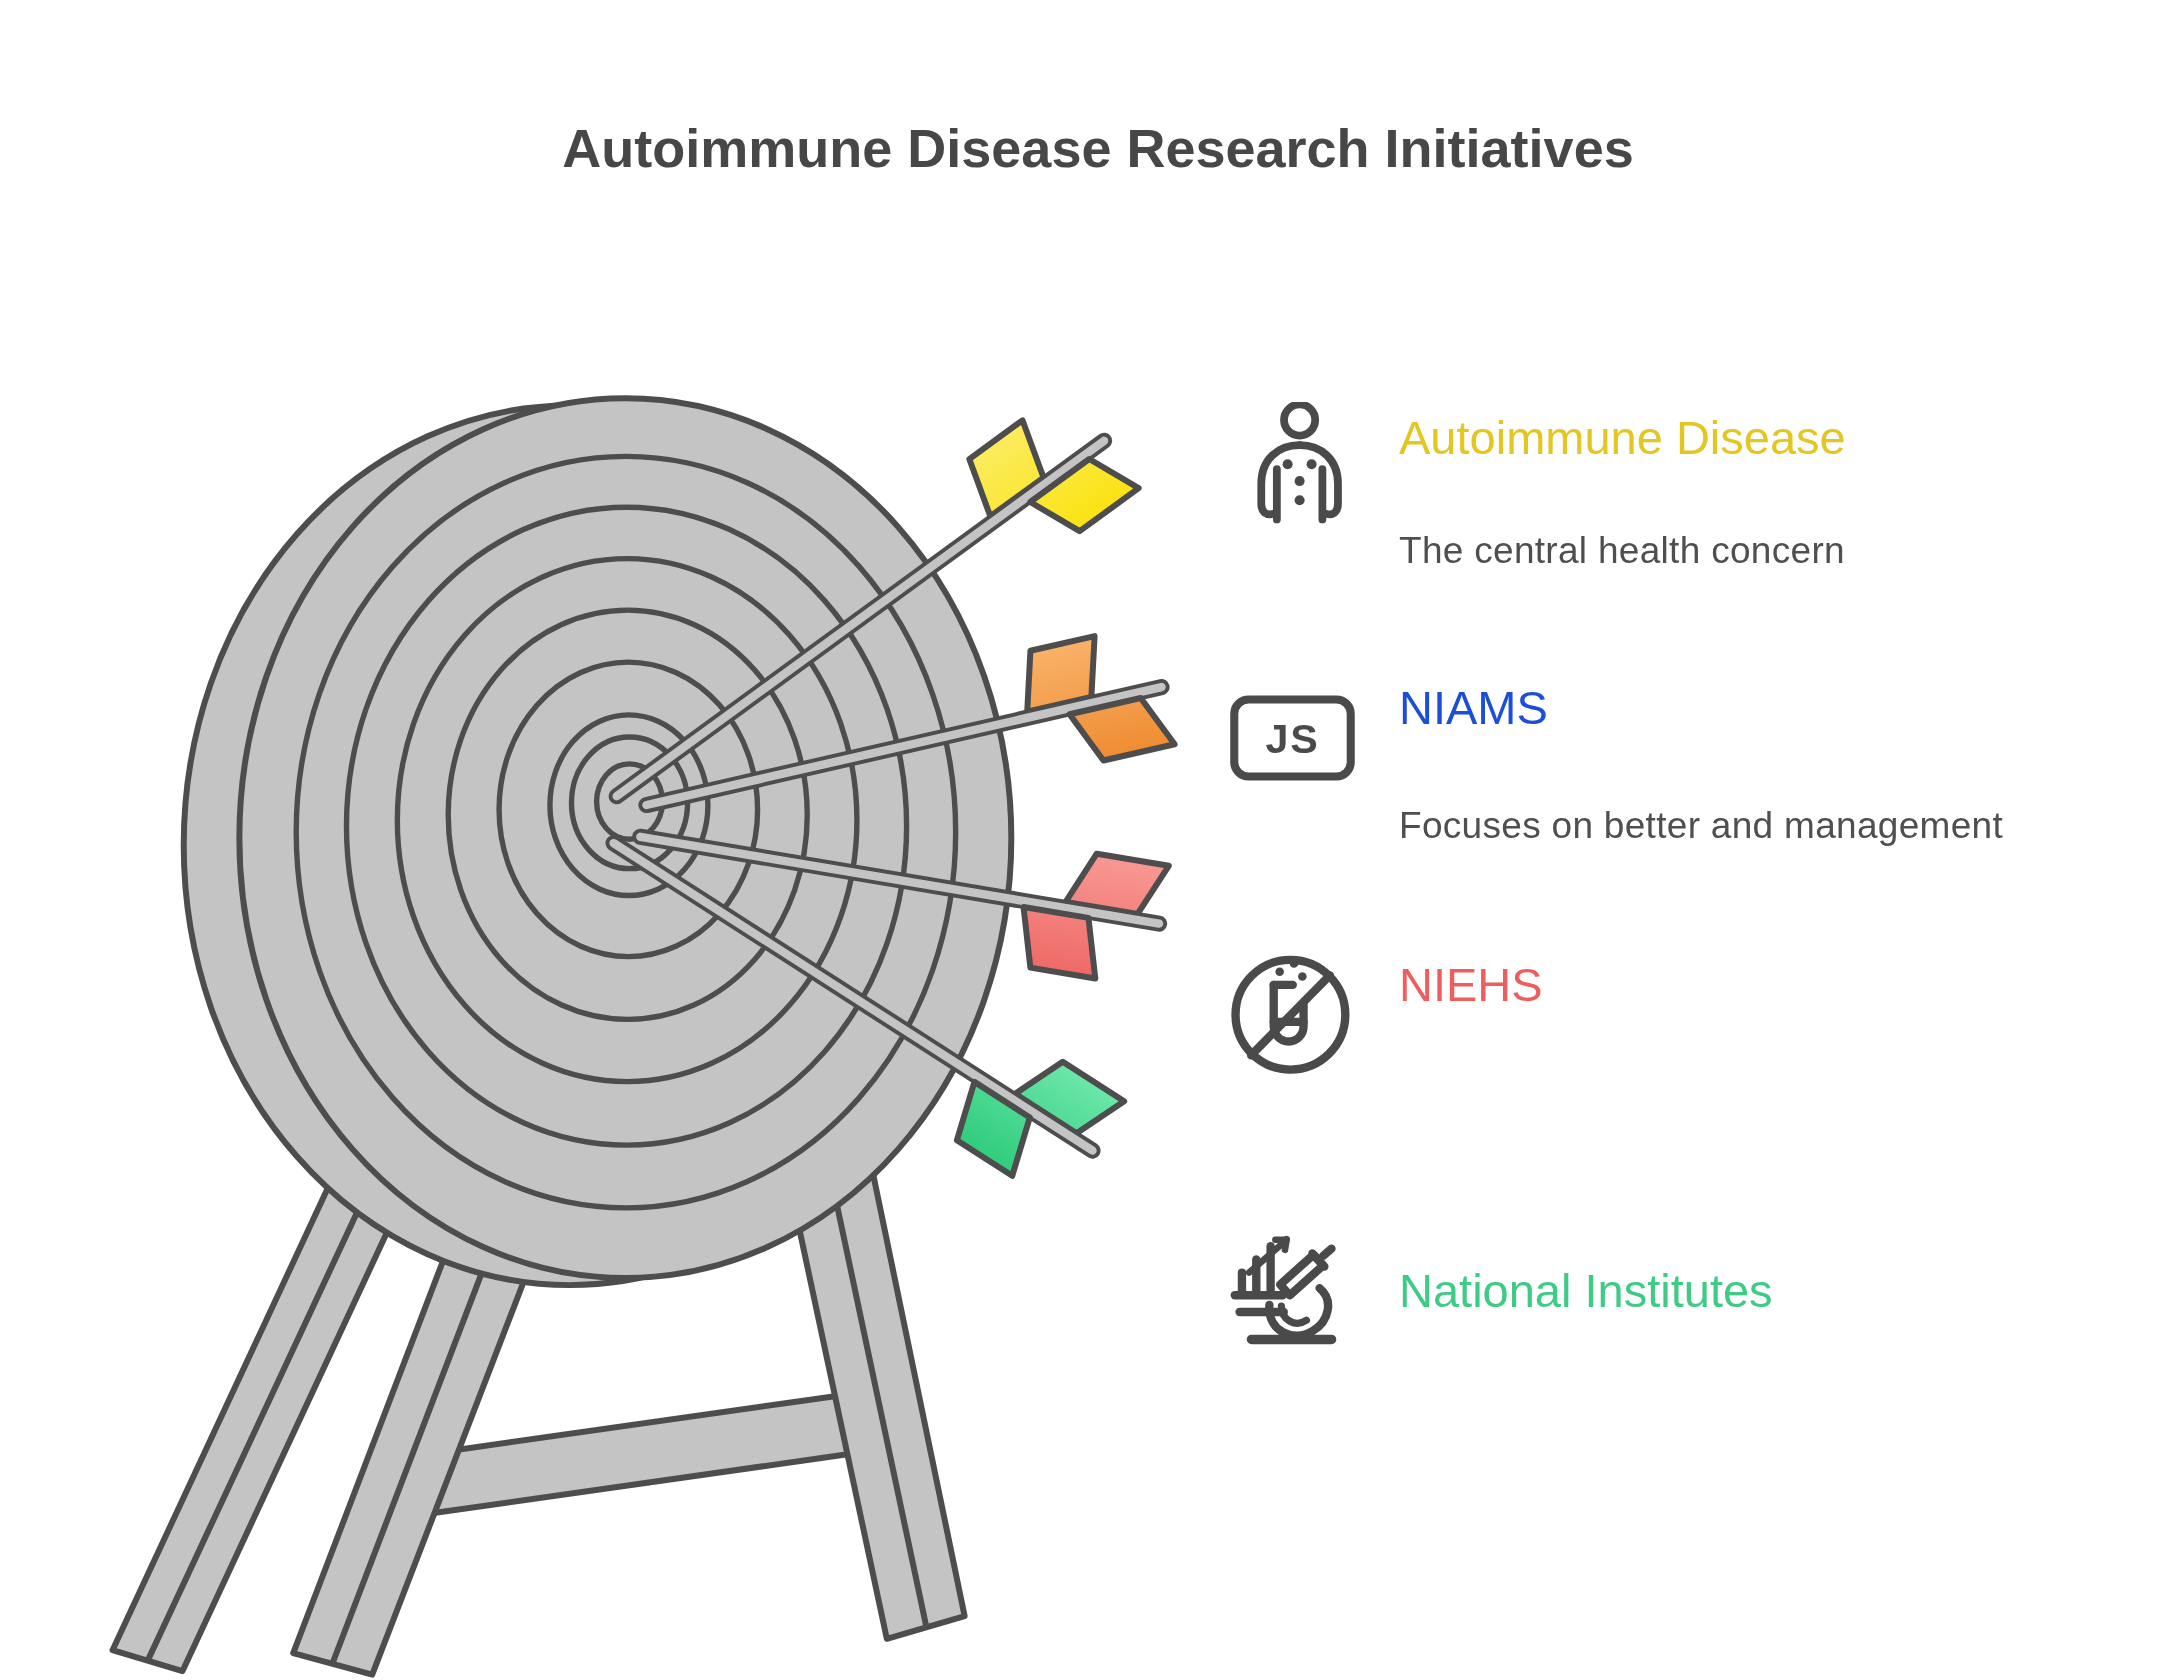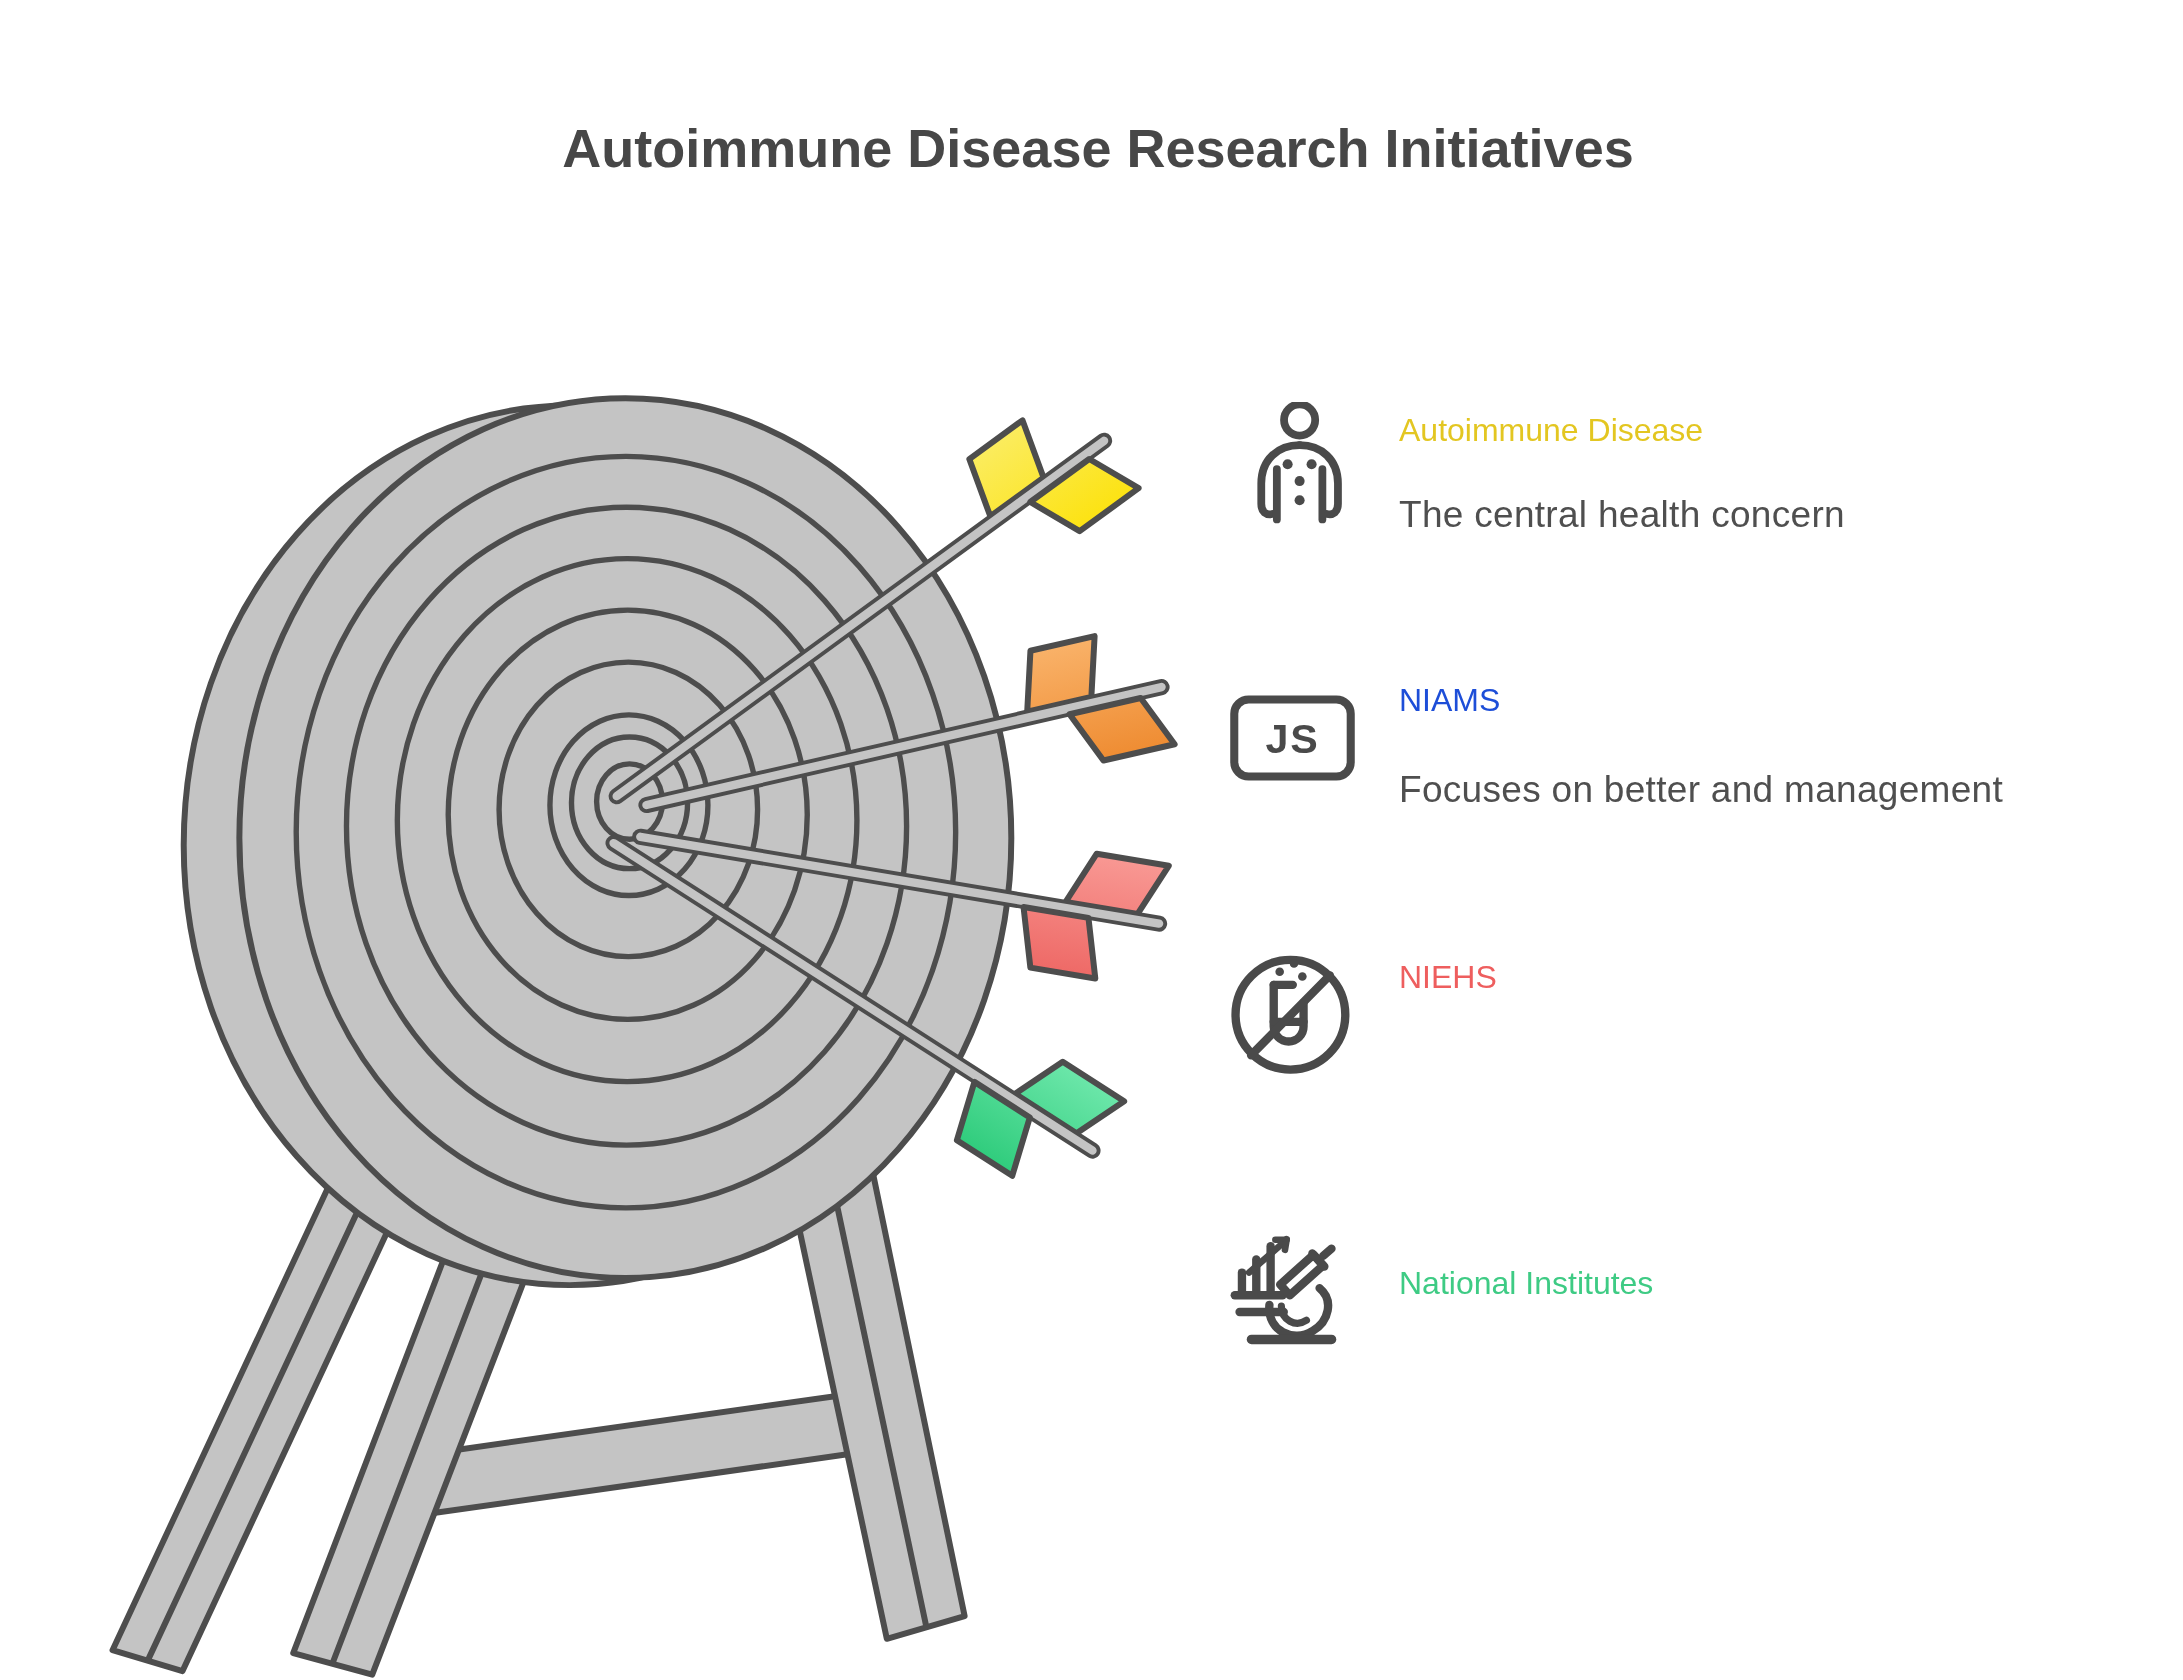--- a/index.html
+++ b/index.html
@@ -31,34 +31,35 @@
   #illustration-svg {
     position: absolute;
     left: 0;
     top: 0;
     width: 2183px;
     height: 1681px;
   }
   .item-heading {
     position: absolute;
     left: 1399px;
-    font-size: 32px;
+    font-size: 47px;
     font-weight: 400;
     line-height: 1;
     white-space: nowrap;
   }
   .item-sub {
     position: absolute;
     left: 1399px;
     font-size: 37px;
     font-weight: 400;
     line-height: 1;
     color: #4F4F4F;
     letter-spacing: 0.3px;
     white-space: nowrap;
+    margin-top: 36px;
   }
   .item-icon {
     position: absolute;
   }
   .icon-stroke {
     stroke: #4A4A4A;
     fill: none;
     stroke-linecap: round;
     stroke-linejoin: round;
   }

